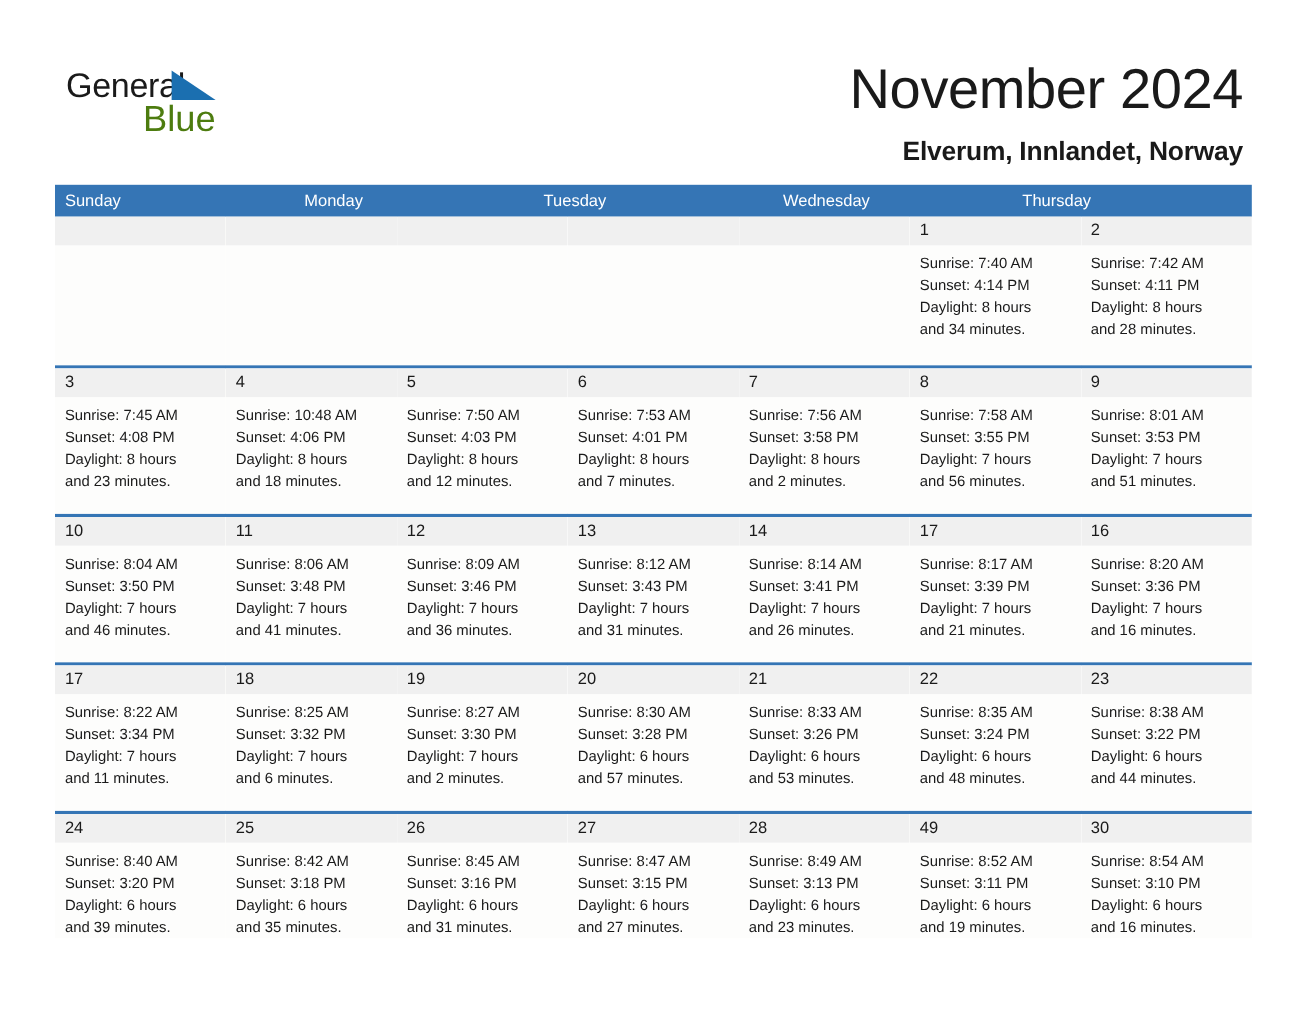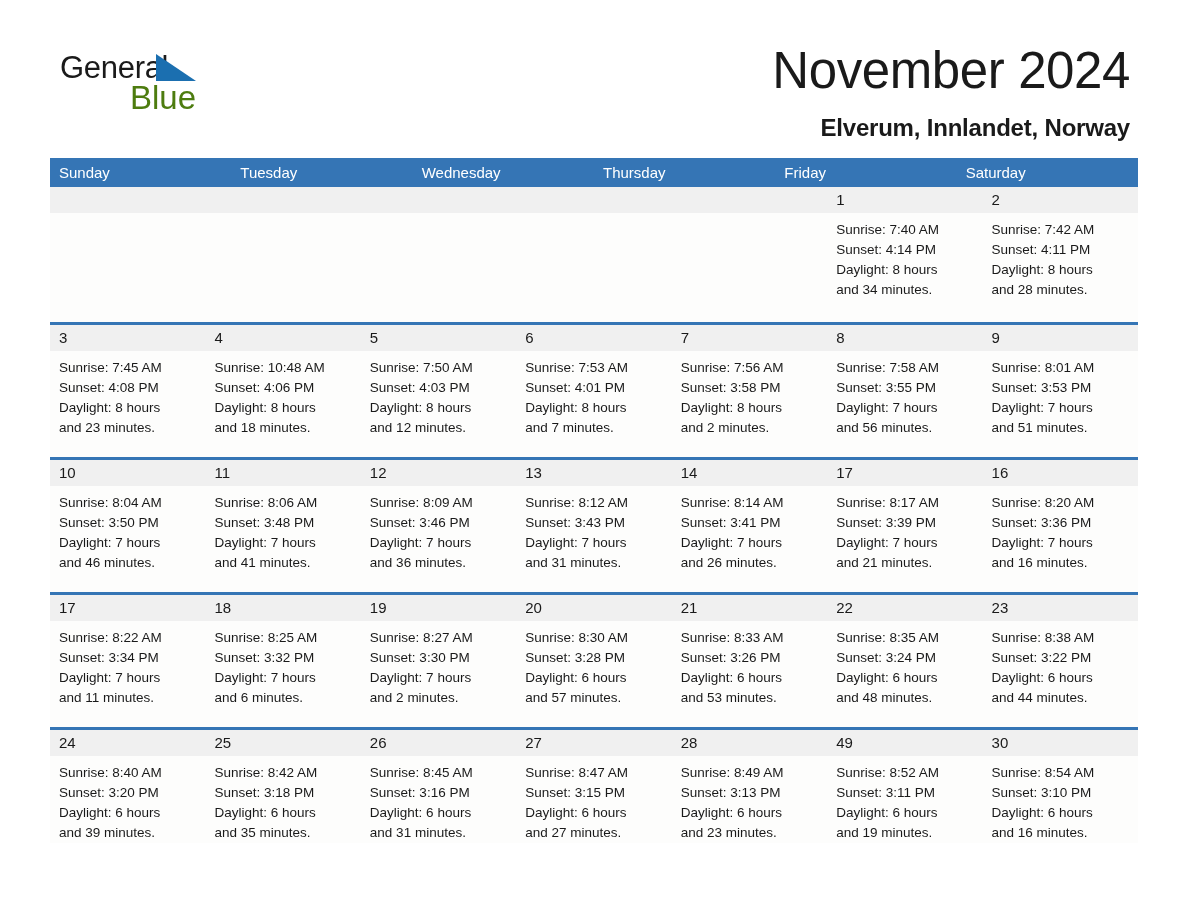--- a/index.html
+++ b/index.html
@@ -12,21 +12,21 @@
 
   body {
     font-family: "Liberation Sans", sans-serif;
     color: #000000;
     position: relative;
   }
 
   .page {
     width: 1188px;
     height: 918px;
-    padding: 0 50px;
+    padding: 10px 50px;
     position: relative;
   }
 
   
   .masthead {
     height: 158px;
     position: relative;
   }
 
   .logo {
@@ -86,21 +86,21 @@
     letter-spacing: -0.2px;
   }
 
   
   .calendar {
     width: 1088px;
   }
 
   .weekday-row {
     display: grid;
-    grid-template-columns: repeat(6, 1fr);
+    grid-template-columns: repeat(5, 1fr);
     background: #3575b5;
     height: 29px;
   }
   .weekday {
     color: #ffffff;
     font-size: 15px;
     line-height: 29px;
     padding-left: 9px;
     white-space: nowrap;
   }
@@ -159,20 +159,21 @@
       <h1 class="cal-title">November 2024</h1>
       <div class="cal-subtitle">Elverum, Innlandet, Norway</div>
     </div>
 
   </div>
 
   <div class="calendar">
 
     <div class="weekday-row">
       <div class="weekday">Sunday</div>
+      <div class="weekday">Monday</div>
       <div class="weekday">Tuesday</div>
       <div class="weekday">Wednesday</div>
       <div class="weekday">Thursday</div>
       <div class="weekday">Friday</div>
       <div class="weekday">Saturday</div>
     </div>
 
     <div id="weeks-container">
         <div class="week-row first">
           <div class="day-cell empty">

